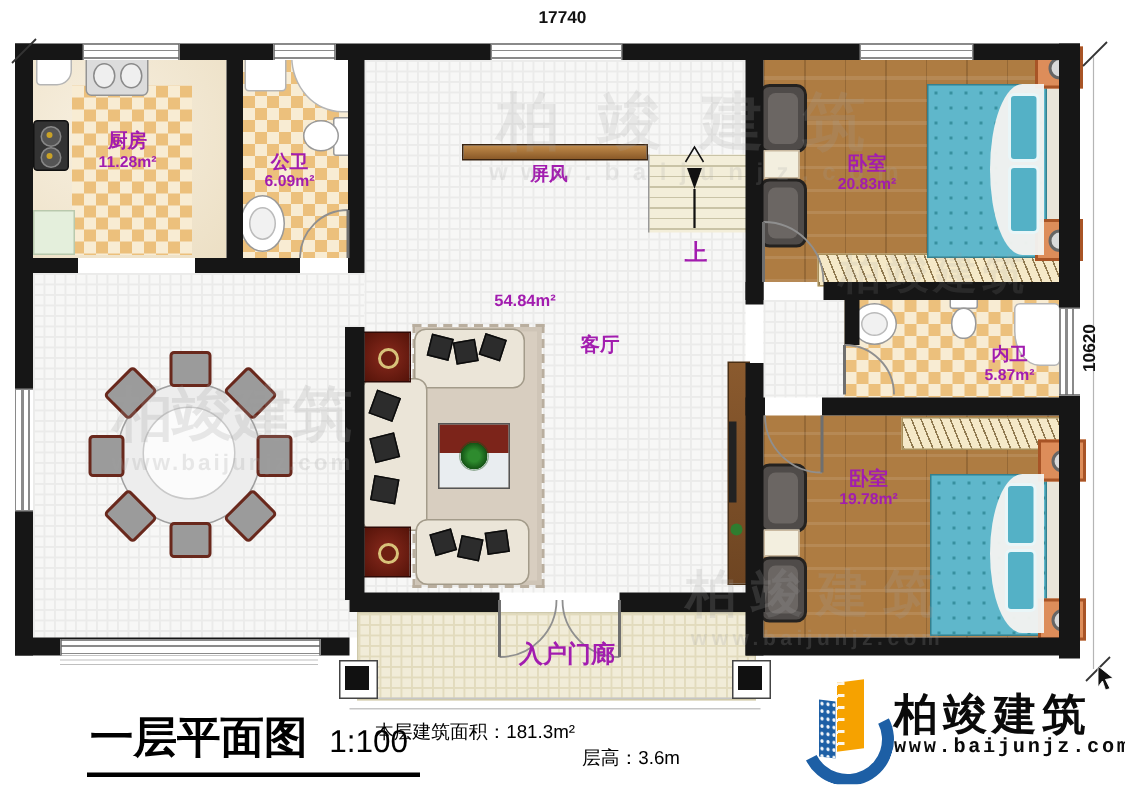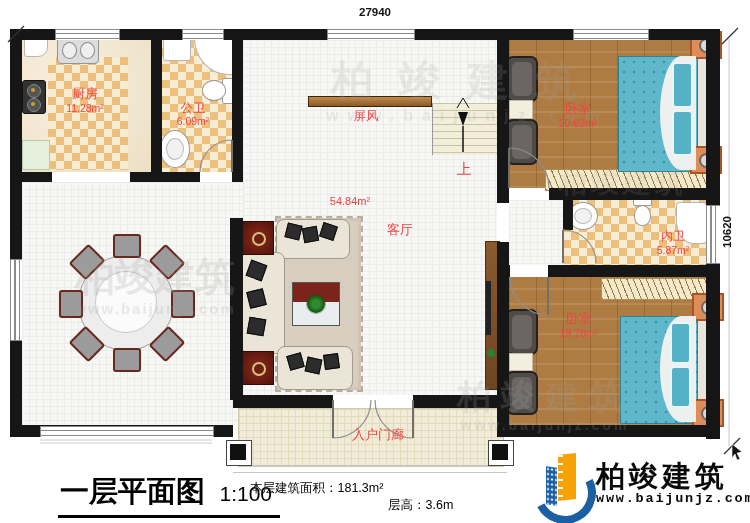--- a/index.html
+++ b/index.html
@@ -11,21 +11,21 @@
   .marble{background:radial-gradient(circle at 35% 35%, #f7efdf, #ecdfc4);}
   .checker{background:conic-gradient(#ecc07c 25%, #f8ecd3 0 50%, #ecc07c 0 75%, #f8ecd3 0) 0 0/16px 16px;}
   .wood{background-color:#ae7c42;background-image:repeating-linear-gradient(0deg, rgba(255,255,255,.10) 0 2px, transparent 2px 15px),repeating-linear-gradient(90deg, rgba(60,35,10,.22) 0 1px, transparent 1px 27px);}
   .porchf{background-color:#f1ecd8;background-image:linear-gradient(#e2dbbd 1px,transparent 1px),linear-gradient(90deg,#e2dbbd 1px,transparent 1px);background-size:7px 7px;border:1px solid #cfc9ab;}
   .wall{background:#161616;z-index:5;}
   .win-h{z-index:6;background:linear-gradient(to bottom,#8a8a8a 0 1px,#fff 1px 4px,#8a8a8a 4px 5px,#fff 5px 9px,#8a8a8a 9px 10px,#fff 10px);border-left:1px solid #8a8a8a;border-right:1px solid #8a8a8a;}
   .win-v{z-index:6;background:linear-gradient(to right,#8a8a8a 0 1px,#fff 1px 4px,#8a8a8a 4px 6px,#fff 6px 9px,#8a8a8a 9px 10px,#fff 10px);border-top:1px solid #8a8a8a;border-bottom:1px solid #8a8a8a;}
   .hatch{background-color:#f5e9c8;background-image:repeating-linear-gradient(68deg, rgba(110,85,40,.75) 0 1px, transparent 1px 6px);border:1px solid #a8905c;z-index:4;}
   
   .furn{z-index:4;}
-  .rlabel{position:absolute;text-align:center;font-weight:normal;color:#ef4444;z-index:8;line-height:1.15;font-size:13px;}
+  .rlabel{position:absolute;text-align:center;font-weight:bold;color:#a21caf;z-index:8;line-height:1.15;font-size:13px;}
   .rlabel .area{font-size:10.5px;display:block;}
   .sofa{background:#ebe5d8;border:1px solid #a39b8a;border-radius:8px;z-index:4;}
   .pil{position:absolute;width:13px;height:13px;background:#2c2c2c;border:1px solid #0c0c0c;z-index:5;}
   .redtable{background:radial-gradient(circle at 50% 50%, #8a2a1d, #541309);border:1px solid #2e0a06;z-index:4;}
   .goldring{position:absolute;left:50%;top:50%;width:10px;height:10px;margin:-6px 0 0 -6px;border-radius:50%;border:2px solid #d8c27a;background:#6e1e12;}
   .ward{background:#4f4b49;border:2px solid #242220;border-radius:7px;z-index:4;}
   .ward:before{content:"";position:absolute;left:4px;top:4px;right:4px;bottom:4px;border-radius:5px;background:#6b6663;}
   .ward{position:absolute;}
   .nstand{position:absolute;background:#dd8d5a;border:2px solid #a85426;z-index:4;}
   .nstand .lamp{position:absolute;left:50%;top:50%;width:11px;height:11px;margin:-7px 0 0 -7px;border-radius:50%;background:#d9d9d9;border:2px solid #666;}
@@ -255,25 +255,25 @@
     <span class="area">20.83m²</span>
   </div>
   <div class="rlabel" style="left:643px;top:230px;width:60px;font-size:12px;">
     <span>内卫</span>
     <span class="area">5.87m²</span>
   </div>
   <div class="rlabel" style="left:546px;top:312px;width:66px;">
     <span>卧室</span>
     <span class="area">19.78m²</span>
   </div>
-  <div class="rlabel" style="left:338px;top:428px;width:80px;font-size:13px;z-index:8;text-align:center;">
+  <div class="rlabel" style="left:338px;top:428px;width:80px;font-size:16px;z-index:8;text-align:center;">
     <span>入户门廊</span>
   </div>
 
-  <div class="dimtxt" style="left:352px;top:6px;width:46px;text-align:center;">27940</div>
+  <div class="dimtxt" style="left:352px;top:6px;width:46px;text-align:center;">17740</div>
   <div class="dimtxt" style="left:721px;top:196px;height:52px;writing-mode:vertical-rl;transform:rotate(180deg);">10620</div>
 
   <div class="wm" style="left:40px;top:252px;width:230px;opacity:.22;">
     <div style="font-size:40px;">柏竣建筑</div>
     <div style="font-size:15px;letter-spacing:2px;">www.baijunjz.com</div>
   </div>
   <div class="wm" style="left:232px;top:56px;width:470px;opacity:.18;">
     <div style="font-size:42px;letter-spacing:26px;white-space:nowrap;">柏竣建筑</div>
     <div style="font-size:16px;letter-spacing:9px;">www.baijunjz.com</div>
   </div>

